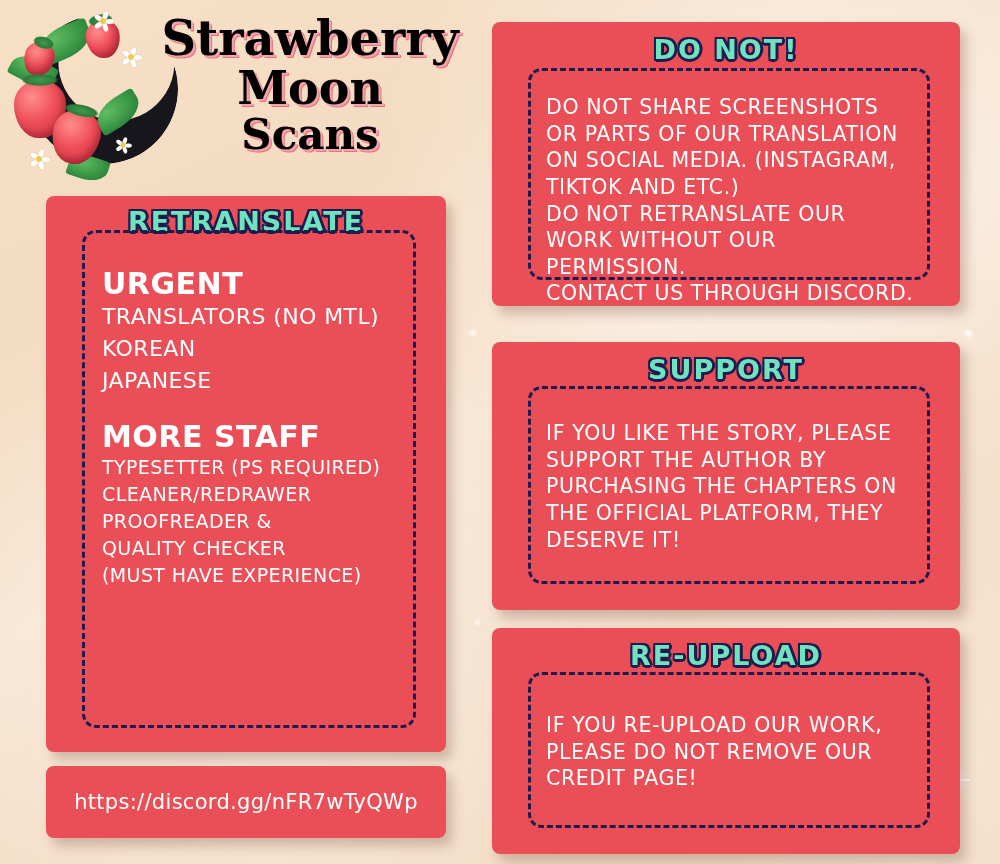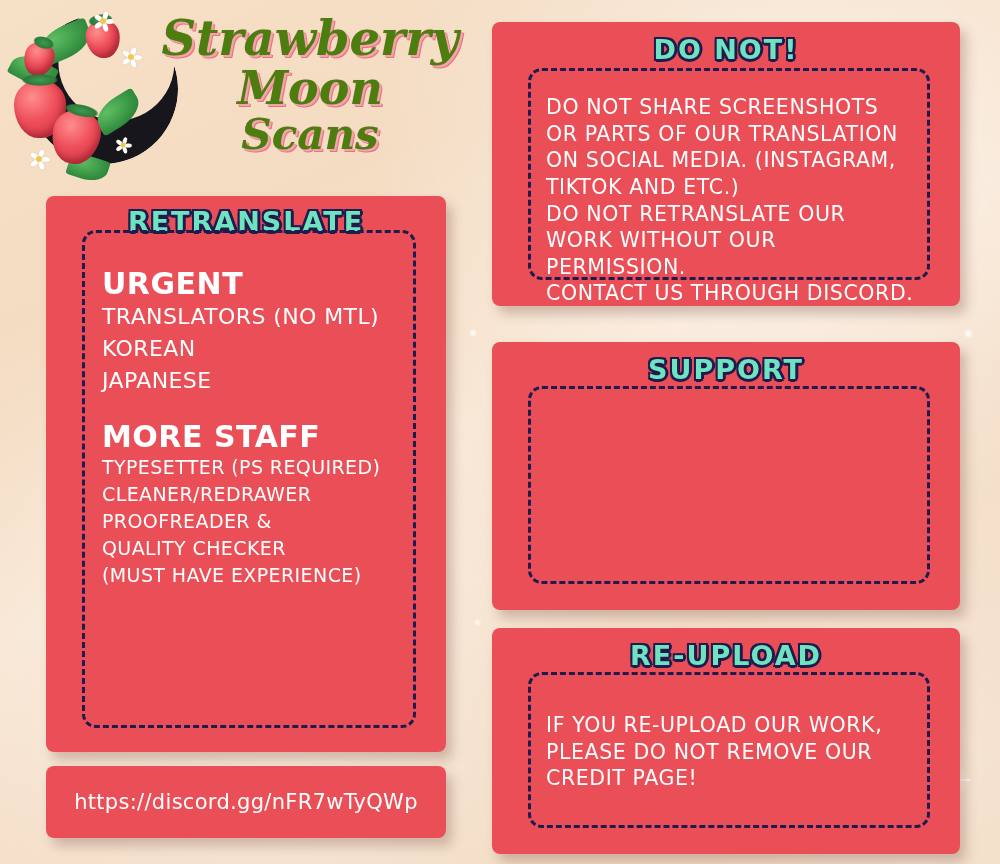--- a/index.html
+++ b/index.html
@@ -77,23 +77,22 @@
     position: absolute; left: 50%; top: 50%; width: 6px; height: 6px; margin: -3px 0 0 -3px;
     background: #f2c94c; border-radius: 50%;
   }
   .f1 { left: 84px; top: 4px; }
   .f2 { left: 112px; top: 40px; }
   .f3 { left: 20px; top: 142px; }
   .f4 { left: 104px; top: 128px; transform: scale(.8); }
 
   .wordmark {
     position: absolute; left: 150px; top: 14px; width: 320px; text-align: center;
-    color: #4d7c0f;
+    color: #000000;
     font-family: "DejaVu Serif", serif;
-    font-style: italic;
     font-weight: bold;
     line-height: 1.02;
     text-shadow:
       2px 2px 0 #f2a3ab,
       3px 3px 0 #e8737f,
       0 0 1px #f2a3ab;
   }
   .wm1 { font-size: 48px; letter-spacing: 0px; }
   .wm2 { font-size: 46px; margin-top: 2px; }
   .wm3 { font-size: 42px; margin-top: 2px; }
@@ -257,19 +256,20 @@
   <div class="card-title">DO NOT!</div>
   <div class="dashbox"></div>
   <div class="body-text" style="white-space:pre-line;">DO NOT SHARE SCREENSHOTS OR PARTS OF OUR TRANSLATION ON SOCIAL MEDIA. (INSTAGRAM, TIKTOK AND ETC.)
 DO NOT RETRANSLATE OUR WORK WITHOUT OUR PERMISSION.
 CONTACT US THROUGH DISCORD.</div>
 </div>
 
 <div class="card" id="support-card">
   <div class="card-title">SUPPORT</div>
   <div class="dashbox"></div>
+  <div class="body-text">IF YOU LIKE THE STORY, PLEASE SUPPORT THE AUTHOR BY PURCHASING THE CHAPTERS ON THE OFFICIAL PLATFORM, THEY DESERVE IT!</div>
 </div>
 
 <div class="card" id="reupload-card">
   <div class="card-title">RE-UPLOAD</div>
   <div class="dashbox"></div>
   <div class="body-text">IF YOU RE-UPLOAD OUR WORK, PLEASE DO NOT REMOVE OUR CREDIT PAGE!</div>
 </div>
 
 </body></html>

